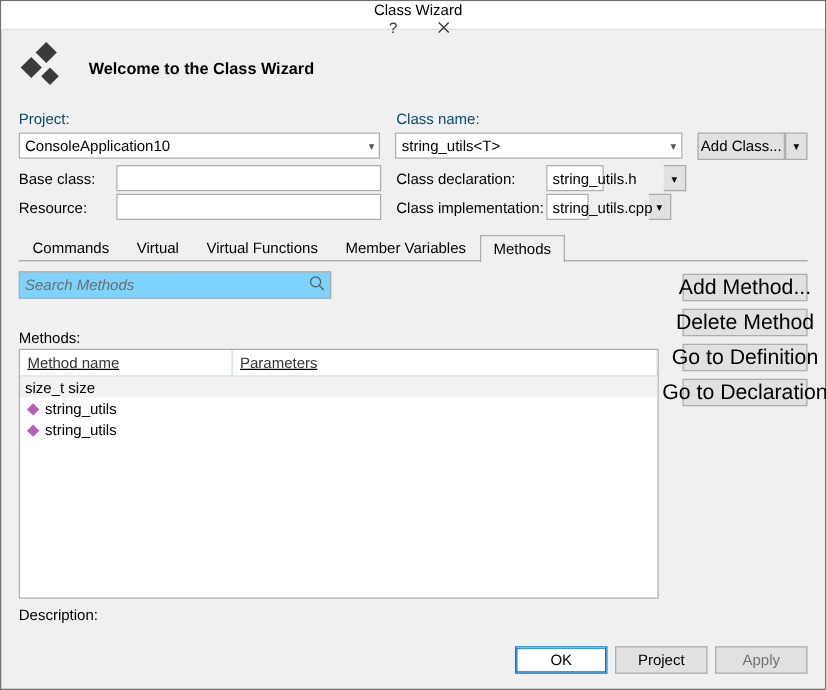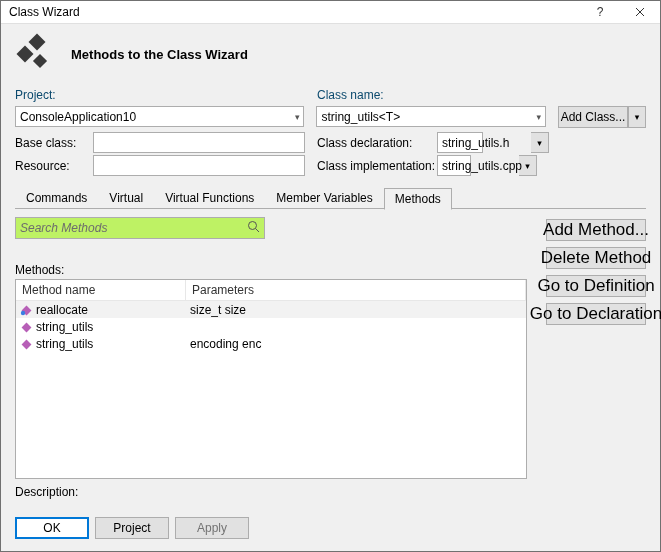--- a/index.html
+++ b/index.html
@@ -1,18 +1,18 @@
 <!DOCTYPE html>
 <html><head>
 <meta charset="utf-8">
 <style>
   * { box-sizing: border-box; font-family: "Segoe UI", Tahoma, sans-serif; font-size: 12px; }
   html, body { margin: 0; padding: 0; background: #fff; }
   .window { width: 661px; height: 552px; border: 1px solid #707070; background: #f0f0f0; display: flex; flex-direction: column; }
-  .titlebar { height: 23px; background: #fff; display: flex; align-items: center; padding: 0 0 0 8px; border-bottom: 1px solid #e0e0e0; }
+  .titlebar { height: 23px; background: #fff; display: flex; align-items: center; padding: 0 0 0 8px; border-bottom: 1px solid #e0e0e0; flex-direction: column; }
   .titlebar-text { flex: 1; color: #000; }
   .titlebar-btns { display: flex; height: 100%; }
   .title-btn { width: 40px; display: flex; align-items: center; justify-content: center; color: #333; }
   .title-btn svg { stroke: #333; }
   .header { display: flex; align-items: center; padding: 8px 12px 6px 12px; gap: 14px; }
   .logo svg { display: block; }
   .welcome { font-weight: bold; font-size: 13px; }
   .form-area { padding: 6px 14px 0 14px; }
   .row { display: flex; gap: 12px; margin-bottom: 2px; align-items: flex-start; }
   .col-l { width: 290px; }
@@ -29,39 +29,39 @@
   .drop-btn { width: 18px; height: 21px; border: 1px solid #adadad; border-left: none; background: #e1e1e1; display: flex; align-items: center; justify-content: center; font-size: 9px; }
   .btn { height: 22px; border: 1px solid #adadad; background: #e1e1e1; display: flex; align-items: center; justify-content: center; padding: 0 8px; white-space: nowrap; cursor: default; }
   .split-btn { display: flex; }
   .split-main { width: 70px; }
   .split-caret { width: 16px; border-left: 1px solid #adadad; font-size: 9px;}
   .tabs { display: flex; margin: 8px 14px 0 14px; border-bottom: 1px solid #adadad; position: relative; top: 1px;}
   .tab { padding: 3px 10px; border: 1px solid transparent; border-bottom: none; color: #000; position: relative; }
   .tab.active { background: #f0f0f0; border-color: #adadad; top: 1px; border-bottom: 1px solid #f0f0f0; margin-bottom: -1px;}
   .tab-body { margin: 0 14px; border-top: 1px solid #adadad; padding-top: 8px; }
   .search-row { display: flex; align-items: center; gap: 8px; }
-  .searchbox { width: 250px; height: 22px; border: 1px solid #adadad; background: #bef264; display: flex; align-items: center; padding: 0 4px; justify-content: space-between;}
+  .searchbox { width: 250px; height: 22px; border: 1px solid #adadad; background: #7dd3fc; display: flex; align-items: center; padding: 0 4px; justify-content: space-between;}
   .search-placeholder { color: #6d6d6d; font-style: italic; }
   .search-icon { color: #555; }
   .side-btns { position: absolute; right: 14px; top: 218px; width: 100px; display: flex; flex-direction: column; gap: 6px; }
   .side-btns .btn { width: 100%; justify-content: center; font-size: 17px; }
   .methods-label { margin-top: 24px; margin-bottom: 2px; display: block;}
   .grid { width: 512px; height: 200px; border: 1px solid #adadad; background: #fff; display: flex; flex-direction: column; }
-  .grid-header { display: flex; background: #0369a1; border-bottom: 1px solid #e7e7e7; }
+  .grid-header { display: flex; background: #0369a1; border-bottom: 1px solid #e7e7e7; text-decoration: underline; }
   .gh { padding: 3px 6px; border-right: 1px solid #e7e7e7; color: #333; background:#fff;}
   .gh-name { width: 170px; }
   .gh-params { flex: 1; }
   .grid-body { flex: 1; overflow: auto; }
   .grow { display: flex; height: 17px; align-items: center; }
   .grow.sel { background: #f2f2f2; }
   .gc-name { width: 170px; padding-left: 4px; display: flex; align-items: center; gap: 4px;}
   .gc-params { flex: 1; padding-left: 4px;}
   .ico-method { width: 12px; height: 12px; display: inline-flex; align-items:center; justify-content:center;}
   .desc { margin: 6px 14px 0 14px; }
-  .footer { margin-top: auto; padding: 10px 14px 12px; display: flex; gap: 6px; }
+  .footer { margin-top: auto; padding: 10px 14px 12px; display: flex; justify-content: flex-end; gap: 6px; }
   .footer .btn { width: 74px; }
   .btn-primary { border: 1px solid #0078d7; background: #fff; box-shadow: inset 0 0 0 1px #0078d7; }
   .btn-disabled { color: #737373; }
   .rel { position: relative; }
 </style>
 </head>
 <body>
 
 <div class="window rel">
 
@@ -80,21 +80,21 @@
   <div class="header">
     <div class="logo">
       <svg width="44" height="44" viewBox="0 0 44 44">
         <g fill="#3a3a3a">
           <rect x="18" y="4" width="12" height="12" transform="rotate(45 24 10)"></rect>
           <rect x="6" y="16" width="12" height="12" transform="rotate(45 12 22)"></rect>
           <rect x="22" y="24" width="10" height="10" transform="rotate(45 27 29)"></rect>
         </g>
       </svg>
     </div>
-    <div class="welcome">Methods to the Class Wizard</div>
+    <div class="welcome">Welcome to the Class Wizard</div>
   </div>
 
   <div class="form-area">
     <div class="row">
       <div class="col-l">
         <span class="field-label">Project:</span>
       </div>
       <div class="col-m" style="width:230px">
         <span class="field-label">Class name:</span>
       </div>
@@ -184,29 +184,20 @@
 
     <span class="methods-label">Methods:</span>
 
     <div class="grid">
       <div class="grid-header">
         <div class="gh gh-name">Method name</div>
         <div class="gh gh-params">Parameters</div>
       </div>
       <div class="grid-body">
         <div class="grow sel">
-          <div class="gc-name">
-              <span class="ico-method">
-                <svg width="12" height="12">
-                  <rect x="3" y="3" width="7" height="7" fill="#b75fb7" transform="rotate(45 6.5 6.5)"></rect>
-                  <circle cx="3" cy="9" r="2.2" fill="#3b7de2"></circle>
-                </svg>
-              </span>
-              <span>reallocate</span>
-            </div>
           <div class="gc-params"><span>size_t size</span></div>
         </div>
         <div class="grow">
           <div class="gc-name">
               <span class="ico-method">
                 <svg width="12" height="12">
                   <rect x="3" y="3" width="7" height="7" fill="#b75fb7" transform="rotate(45 6.5 6.5)"></rect>
                 </svg>
               </span>
               <span>string_utils</span>
@@ -215,21 +206,20 @@
         </div>
         <div class="grow">
           <div class="gc-name">
               <span class="ico-method">
                 <svg width="12" height="12">
                   <rect x="3" y="3" width="7" height="7" fill="#b75fb7" transform="rotate(45 6.5 6.5)"></rect>
                 </svg>
               </span>
               <span>string_utils</span>
             </div>
-          <div class="gc-params"><span>encoding enc</span></div>
         </div>
       </div>
     </div>
   </div>
 
   <div class="side-btns">
     <div class="btn">Add Method...</div>
     <div class="btn">Delete Method</div>
     <div class="btn">Go to Definition</div>
     <div class="btn">Go to Declaration</div>

